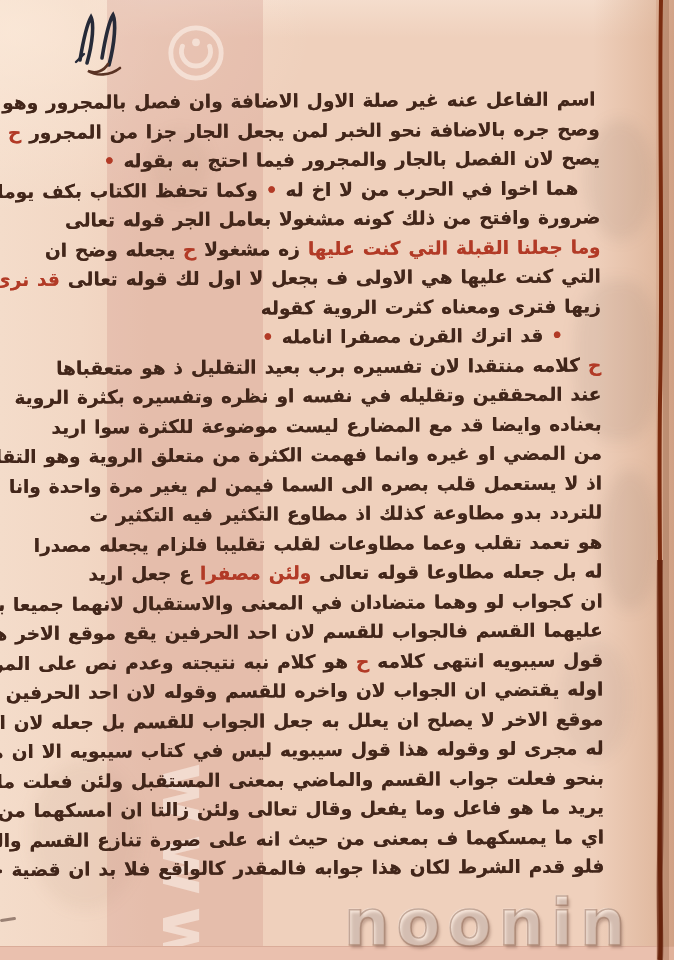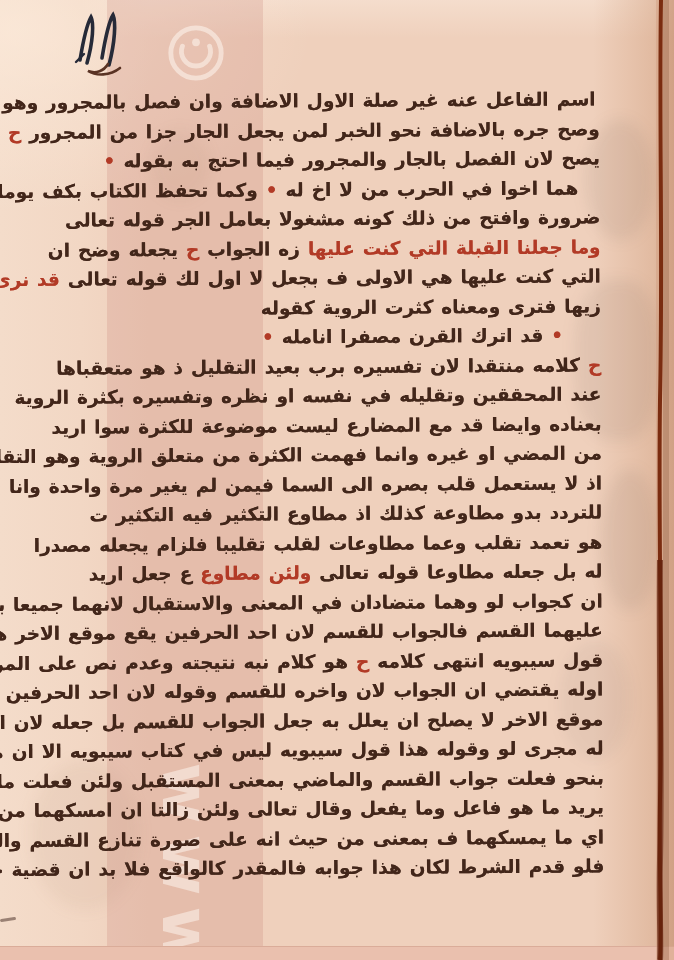--- a/index.html
+++ b/index.html
@@ -101,44 +101,45 @@
     <path d="M40,54 C36,61 28,64 20,61 C28,66 42,66 52,58" fill="none" stroke="#5a3324" stroke-width="2.6" stroke-linecap="round"></path>
     <path d="M8,52 L16,44" fill="none" stroke="#262a38" stroke-width="2.4" stroke-linecap="round"></path>
   </svg>
 
   <div class="text-block">
       <div class="line" dir="rtl" style="padding-right: 4px;"><span class="ink">اسم الفاعل عنه غير صلة الاول الاضافة وان فصل بالمجرور وهو به ز</span></div>
       <div class="line" dir="rtl"><span class="ink">وصح جره بالاضافة نحو الخبر لمن يجعل الجار جزا من المجرور </span><span class="red">ح</span><span class="ink"> مدلا</span></div>
       <div class="line" dir="rtl"><span class="ink">يصح لان الفصل بالجار والمجرور فيما احتج به بقوله </span><span class="red">•</span></div>
       <div class="line" dir="rtl" style="padding-right: 22px;"><span class="ink">هما اخوا في الحرب من لا اخ له </span><span class="red">•</span><span class="ink"> وكما تحفظ الكتاب بكف يوما </span></div>
       <div class="line" dir="rtl"><span class="ink">ضرورة وافتح من ذلك كونه مشغولا بعامل الجر قوله تعالى</span></div>
-      <div class="line" dir="rtl"><span class="red">وما جعلنا القبلة التي كنت عليها</span><span class="ink"> زه الجواب </span><span class="red">ح</span><span class="ink"> يجعله وضح ان</span></div>
+      <div class="line" dir="rtl"><span class="red">وما جعلنا القبلة التي كنت عليها</span><span class="ink"> زه مشغولا </span><span class="red">ح</span><span class="ink"> يجعله وضح ان</span></div>
       <div class="line" dir="rtl"><span class="ink">التي كنت عليها هي الاولى ف بجعل لا اول لك قوله تعالى </span><span class="red">قد نرى تقلب</span></div>
       <div class="line" dir="rtl"><span class="ink">زيها فترى ومعناه كثرت الروية كقوله</span></div>
       <div class="line" dir="rtl" style="padding-right: 38px;"><span class="red">• </span><span class="ink">قد اترك القرن مصفرا انامله </span><span class="red">•</span></div>
       <div class="line" dir="rtl"><span class="red">ح </span><span class="ink">كلامه منتقدا لان تفسيره برب بعيد التقليل ذ هو متعقباها</span></div>
       <div class="line" dir="rtl"><span class="ink">عند المحققين وتقليله في نفسه او نظره وتفسيره بكثرة الروية</span></div>
       <div class="line" dir="rtl"><span class="ink">بعناده وايضا قد مع المضارع ليست موضوعة للكثرة سوا اريد</span></div>
       <div class="line" dir="rtl"><span class="ink">من المضي او غيره وانما فهمت الكثرة من متعلق الروية وهو التقلب</span></div>
       <div class="line" dir="rtl"><span class="ink">اذ لا يستعمل قلب بصره الى السما فيمن لم يغير مرة واحدة وانا نقال</span></div>
       <div class="line" dir="rtl"><span class="ink">للتردد بدو مطاوعة كذلك اذ مطاوع التكثير فيه التكثير ت</span></div>
       <div class="line" dir="rtl"><span class="ink">هو تعمد تقلب وعما مطاوعات لقلب تقليبا فلزام يجعله مصدرا</span></div>
-      <div class="line" dir="rtl"><span class="ink">له بل جعله مطاوعا قوله تعالى </span><span class="red">ولئن مطاوع</span><span class="ink"> ع جعل اريد</span></div>
+      <div class="line" dir="rtl"><span class="ink">له بل جعله مطاوعا قوله تعالى </span><span class="red">ولئن مصفرا</span><span class="ink"> ع جعل اريد</span></div>
       <div class="line" dir="rtl"><span class="ink">ان كجواب لو وهما متضادان في المعنى والاستقبال لانهما جميعا بترتب</span></div>
       <div class="line" dir="rtl"><span class="ink">عليهما القسم فالجواب للقسم لان احد الحرفين يقع موقع الاخر هذا</span></div>
       <div class="line" dir="rtl"><span class="ink">قول سيبويه انتهى كلامه </span><span class="red">ح</span><span class="ink"> هو كلام نبه نتيجته وعدم نص على المراد كان</span></div>
       <div class="line" dir="rtl"><span class="ink">اوله يقتضي ان الجواب لان واخره للقسم وقوله لان احد الحرفين يقع</span></div>
       <div class="line" dir="rtl"><span class="ink">موقع الاخر لا يصلح ان يعلل به جعل الجواب للقسم بل جعله لان اجرا</span></div>
       <div class="line" dir="rtl"><span class="ink">له مجرى لو وقوله هذا قول سيبويه ليس في كتاب سيبويه الا ان ما</span></div>
       <div class="line" dir="rtl"><span class="ink">بنحو فعلت جواب القسم والماضي بمعنى المستقبل ولئن فعلت ما فعل</span></div>
       <div class="line" dir="rtl"><span class="ink">يريد ما هو فاعل وما يفعل وقال تعالى ولئن زالتا ان امسكهما من احد</span></div>
       <div class="line" dir="rtl"><span class="ink">اي ما يمسكهما ف بمعنى من حيث انه على صورة تنازع القسم والشرط</span></div>
       <div class="line" dir="rtl"><span class="ink">فلو قدم الشرط لكان هذا جوابه فالمقدر كالواقع فلا بد ان قضية جعله</span></div>
     </div>
 
+  <div class="wm-noonin">noonin</div>
 
   <svg class="spine" width="30" height="960" viewBox="0 0 30 960">
     <rect x="12" y="0" width="18" height="960" fill="rgba(205,150,118,.35)"></rect>
     <path d="M17,0 C15,120 19,260 16,400 C14,540 19,680 16,800 C15,880 18,930 16,960" fill="none" stroke="#7a2c10" stroke-width="4"></path>
     <path d="M16,560 C15,660 18,760 16,860 C15,910 17,940 16,960" fill="none" stroke="#5f1f0c" stroke-width="6" opacity=".7"></path>
     <path d="M22,0 L22,960" stroke="rgba(120,70,45,.25)" stroke-width="6"></path>
   </svg>
 
 </div>
 

